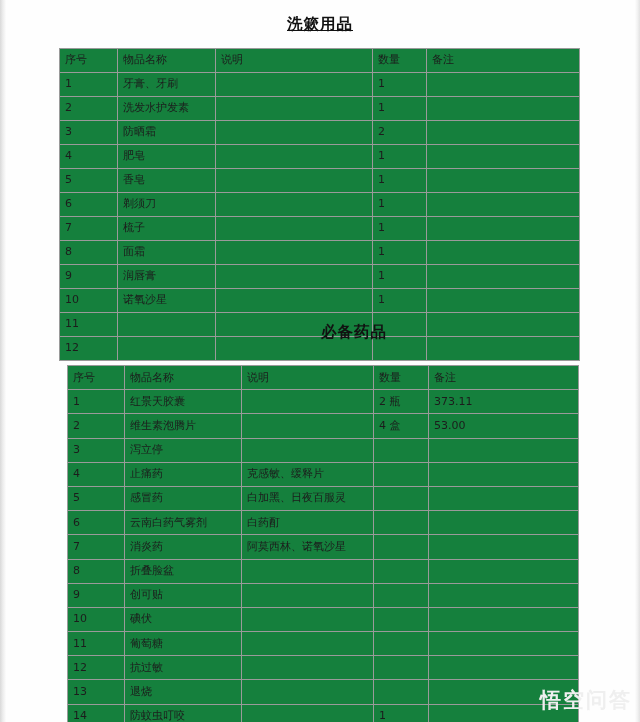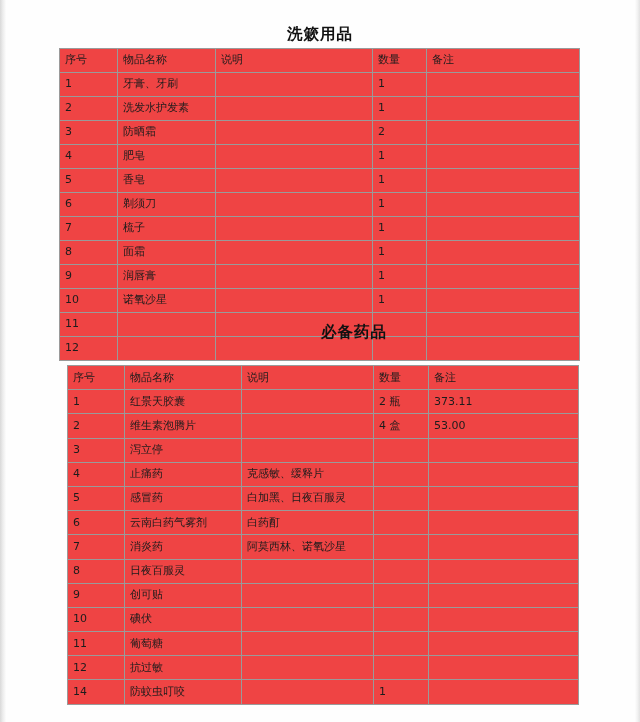--- a/index.html
+++ b/index.html
@@ -40,28 +40,28 @@
   }
 
   .section-title {
     text-align: center;
     font-size: 15.5px;
     font-weight: bold;
     letter-spacing: 1px;
     color: #111111;
     font-family: "DejaVu Sans", "Liberation Sans", sans-serif;
   }
-  #title-1 { position: absolute; left: 0; top: 24px; width: 640px; }
+  #title-1 { position: absolute; left: 0; top: 14px; width: 640px; text-decoration: underline; }
   #title-2 { position: absolute; left: 0; top: 322px; width: 640px; margin-left: 34px; }
 
   table.sheet {
     position: absolute;
     border-collapse: collapse;
     table-layout: fixed;
-    background: #ef4444;
+    background: #15803d;
   }
   table.sheet td, table.sheet th {
     border: 1px solid #9a9a9a;
     font-size: 11px;
     font-weight: normal;
     text-align: left;
     padding: 2px 4px 2px 5px;
     color: #1c1c1c;
     line-height: 1.1;
     vertical-align: middle;
@@ -293,21 +293,21 @@
         </tr>
         <tr>
           <td>7</td>
           <td>消炎药</td>
           <td>阿莫西林、诺氧沙星</td>
           <td></td>
           <td></td>
         </tr>
         <tr>
           <td>8</td>
-          <td>日夜百服灵</td>
+          <td>折叠脸盆</td>
           <td></td>
           <td></td>
           <td></td>
         </tr>
         <tr>
           <td>9</td>
           <td>创可贴</td>
           <td></td>
           <td></td>
           <td></td>
@@ -327,23 +327,31 @@
           <td></td>
         </tr>
         <tr>
           <td>12</td>
           <td>抗过敏</td>
           <td></td>
           <td></td>
           <td></td>
         </tr>
         <tr>
+          <td>13</td>
+          <td>退烧</td>
+          <td></td>
+          <td></td>
+          <td></td>
+        </tr>
+        <tr>
           <td>14</td>
           <td>防蚊虫叮咬</td>
           <td></td>
           <td>1</td>
           <td></td>
         </tr>
       </tbody>
   </table>
 
+  <div class="watermark">悟空问答</div>
 
 </div>
 
 </body></html>

